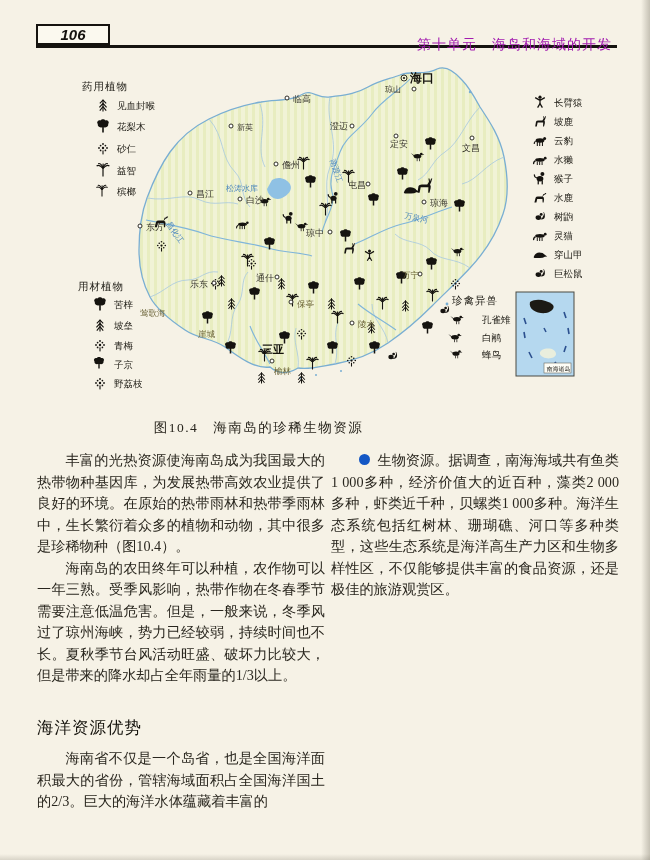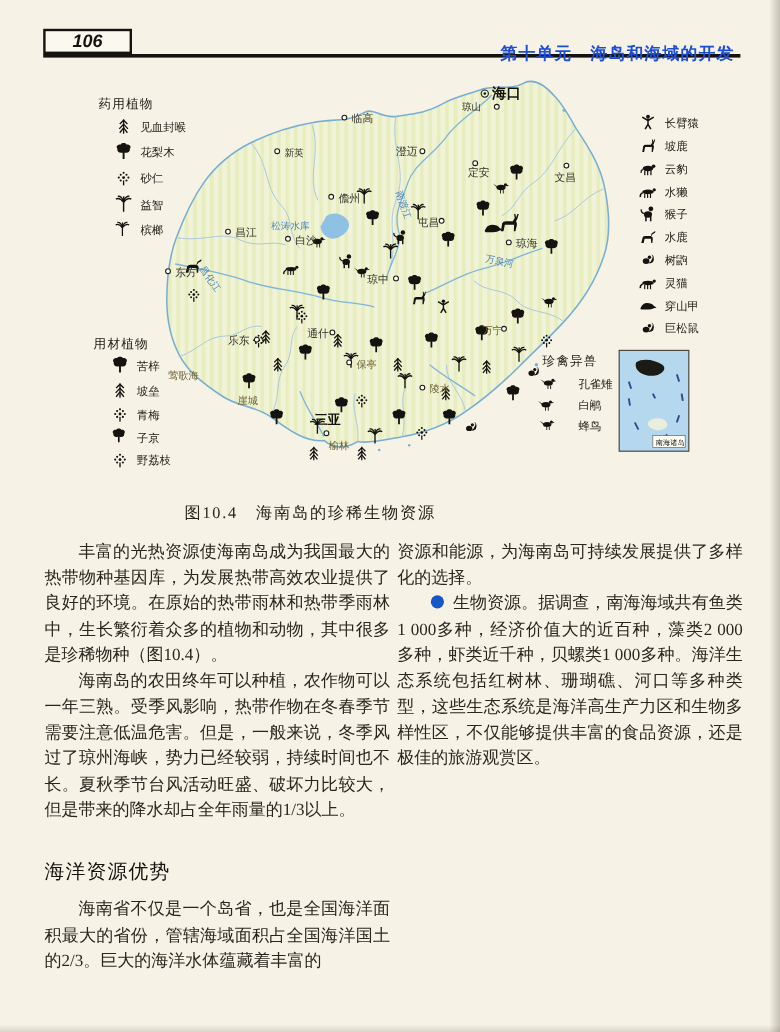--- a/index.html
+++ b/index.html
@@ -16,21 +16,21 @@
   
   .hdr{position:absolute;left:36px;right:33px;top:26px;height:19px;
     border-bottom:3px solid #15130f;display:flex;align-items:flex-end;}
   .pagenum{width:70px;border:2px solid #15130f;background:#fbf9ef;
     display:flex;align-items:center;justify-content:center;
     font-family:"Liberation Sans",sans-serif;font-style:italic;font-weight:bold;font-size:15px;color:#15130f;}
   .band{flex:1;margin-left:5px;position:relative;background:#f2efd2;}
   .band::before{content:"";position:absolute;top:0;bottom:0;left:0;width:218px;
     background:repeating-linear-gradient(90deg,#e2eaa2 0 5px,#f1f4cb 5px 10px);}
   .unit-title{position:absolute;right:5px;top:0;bottom:0;display:flex;align-items:center;
-    font-family:"Liberation Sans",sans-serif;font-weight:bold;font-size:14px;color:#1d4ed8;letter-spacing:1px;}
+    font-family:"Liberation Sans",sans-serif;font-weight:normal;font-size:14px;color:#a21caf;letter-spacing:1px;}
 
   
   .mapwrap{position:absolute;left:0;top:52px;width:650px;height:362px;}
   svg text{font-family:"Liberation Sans",sans-serif;}
   .mtxt{font-size:9px;fill:#35332a;}
   .mtxt-sm{font-size:8px;fill:#35332a;}
   .mtxt-olive{font-size:8.5px;fill:#6a6236;}
   .mtxt-bold{font-size:12px;font-weight:bold;fill:#14120c;}
   .mtxt-bold2{font-size:11px;font-weight:bold;fill:#14120c;}
   .wtxt{font-size:8px;fill:#4a86bd;}
@@ -408,18 +408,17 @@
 <div class="caption">图10.4　海南岛的珍稀生物资源</div>
 
 <div class="col col-left">
   <p><span>丰富的光热资源使海南岛成为我国最大的热带物种基因库，为发展热带高效农业提供了良好的环境。在原始的热带雨林和热带季雨林中，生长繁衍着众多的植物和动物，其中很多是珍稀物种（图10.4）。</span></p>
   <p><span>海南岛的农田终年可以种植，农作物可以一年三熟。受季风影响，热带作物在冬春季节需要注意低温危害。但是，一般来说，冬季风过了琼州海峡，势力已经较弱，持续时间也不长。夏秋季节台风活动旺盛、破坏力比较大，但是带来的降水却占全年雨量的1/3以上。</span></p>
   <div class="sec-head">海洋资源优势</div>
   <p><span>海南省不仅是一个岛省，也是全国海洋面积最大的省份，管辖海域面积占全国海洋国土的2/3。巨大的海洋水体蕴藏着丰富的</span></p>
 </div>
 
 <div class="col col-right">
-  <p class="cont"><span>资源和能源，为海南岛可持续发展提供了多样化的选择。</span></p>
   <p><span class="bullet"></span><span>生物资源。据调查，南海海域共有鱼类1 000多种，经济价值大的近百种，藻类2 000多种，虾类近千种，贝螺类1 000多种。海洋生态系统包括红树林、珊瑚礁、河口等多种类型，这些生态系统是海洋高生产力区和生物多样性区，不仅能够提供丰富的食品资源，还是极佳的旅游观赏区。</span></p>
 </div>
 
 <div class="page-edge"></div>
 <div class="page-bottom"></div>
 
 </body></html>

